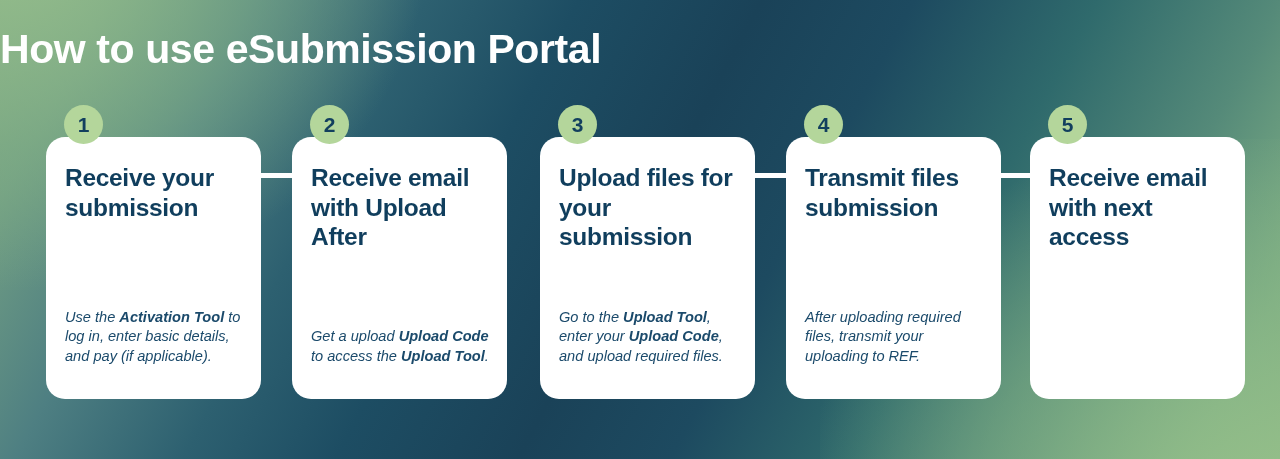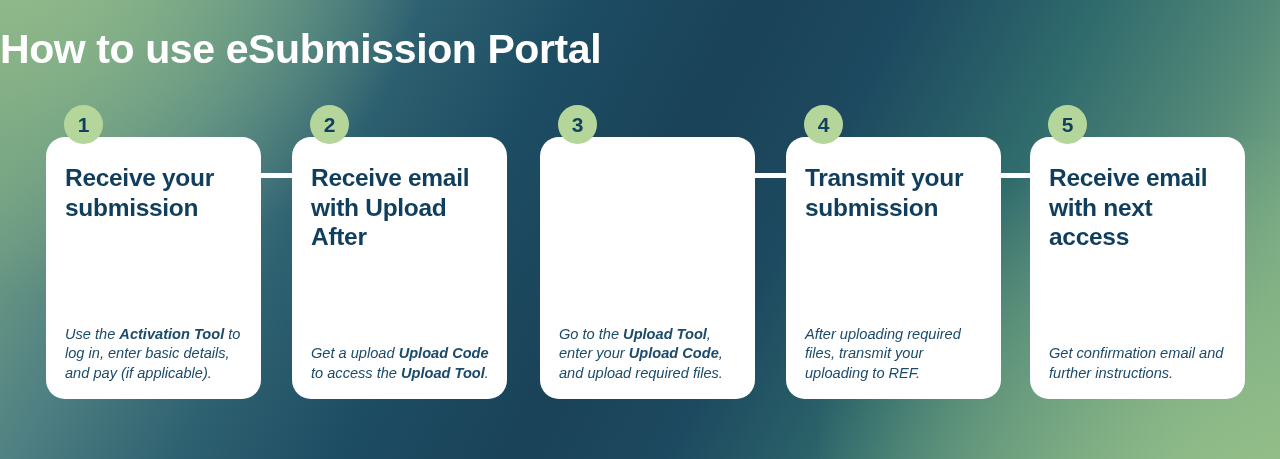--- a/index.html
+++ b/index.html
@@ -119,21 +119,21 @@
     font-size: 24.5px;
     font-weight: bold;
     line-height: 29.5px;
     letter-spacing: -0.3px;
   }
 
   .card-body {
     position: absolute;
     left: 19px;
     right: 14px;
-    bottom: 16px;
+    bottom: 33px;
     color: #1b4a6b;
     font-size: 14.6px;
     font-style: italic;
     line-height: 19.5px;
   }
   .card-body b {
     font-weight: bold;
     font-style: italic;
   }
 </style>
@@ -159,29 +159,29 @@
     </div>
 
     <div class="card" style="left:292px;">
       <div class="badge">2</div>
       <div class="card-heading">Receive email with Upload After</div>
       <div class="card-body"><span>Get a upload </span><b>Upload Code</b><span> to access the </span><b>Upload Tool</b><span>.</span></div>
     </div>
 
     <div class="card" style="left:540px;">
       <div class="badge">3</div>
+      <div class="card-heading">Upload files for your submission</div>
       <div class="card-body"><span>Go to the </span><b>Upload Tool</b><span>, enter your </span><b>Upload Code</b><span>, and upload required files.</span></div>
     </div>
 
     <div class="card" style="left:786px;">
       <div class="badge">4</div>
-      <div class="card-heading">Transmit your submission</div>
+      <div class="card-heading">Transmit files submission</div>
       <div class="card-body"><span>After uploading required files, transmit your uploading to REF.</span></div>
     </div>
 
     <div class="card" style="left:1030px;">
       <div class="badge">5</div>
       <div class="card-heading">Receive email with next access</div>
-      <div class="card-body"><span>Get confirmation email and further instructions.</span></div>
     </div>
 
   </div>
 </div>
 
 </body></html>

